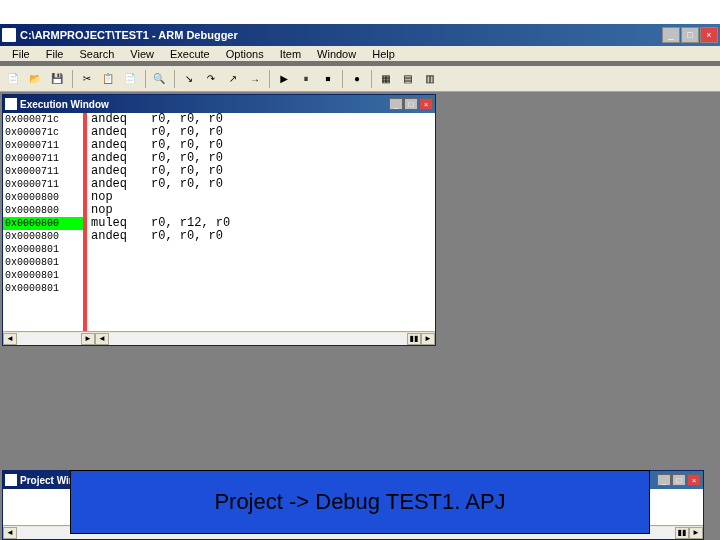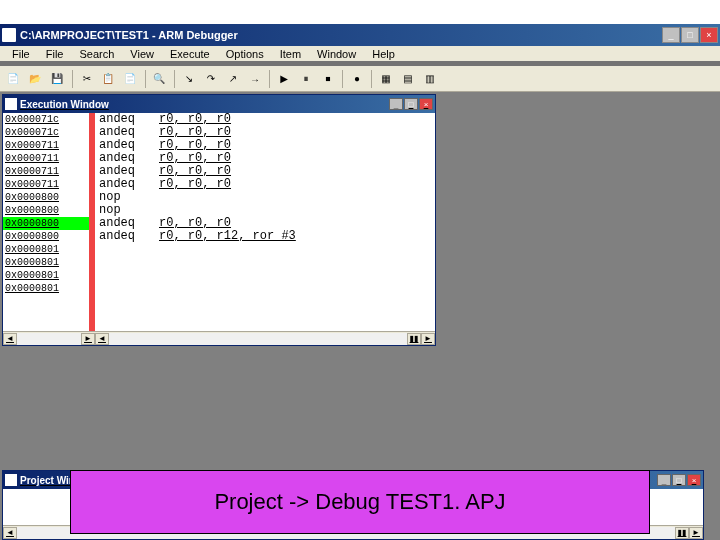--- a/index.html
+++ b/index.html
@@ -10,40 +10,40 @@
 .titlebar-text { flex: 1; font-weight: bold; font-size: 11px; }
 .titlebar-buttons { display: flex; gap: 1px; }
 .titlebar-btn { width: 18px; height: 16px; background: #c0c0c0; border: 1px solid #888; display: flex; align-items: center; justify-content: center; font-size: 9px; cursor: pointer; }
 .titlebar-btn.close { background: #e04343; color: #fff; }
 .menubar { background: #ece9d8; height: 20px; display: flex; align-items: flex-start; padding: 0 4px; font-size: 11px; border-bottom: 5px solid #737373; }
 .menu-item { padding: 2px 8px; cursor: pointer; }
 .toolbar { background: #ece9d8; height: 26px; display: flex; align-items: center; padding: 2px 4px; gap: 2px; border-bottom: 1px solid #aca899; }
 .tool-btn { width: 20px; height: 20px; background: #ece9d8; border: 1px solid transparent; display: flex; align-items: center; justify-content: center; cursor: pointer; font-size: 10px; }
 .tool-sep { width: 1px; height: 18px; background: #aca899; margin: 0 2px; }
 .mdi-area { flex: 1; background: #808080; position: relative; overflow: hidden; }
-.child-window { position: absolute; background: #84cc16; border: 1px solid #0a246a; display: flex; flex-direction: column; text-decoration: underline; }
+.child-window { position: absolute; background: #84cc16; border: 1px solid #0a246a; display: flex; flex-direction: column; }
 .child-titlebar { background: linear-gradient(to right, #0a246a, #3a6ea5); height: 18px; display: flex; align-items: center; padding: 0 2px; color: #fff; font-size: 10px; }
 .child-titlebar .ct-icon { width: 12px; height: 12px; background: #fff; margin-right: 3px; }
 .child-titlebar .ct-text { flex: 1; font-weight: bold; }
 .child-titlebar .ct-btns { display: flex; gap: 1px; }
 .child-titlebar .ct-btn { width: 14px; height: 12px; background: #c0c0c0; border: 1px solid #666; font-size: 8px; display: flex; align-items: center; justify-content: center; cursor: pointer; }
 .child-titlebar .ct-btn.close { background: #e04343; color: #fff; }
 .exec-body { flex: 1; display: flex; background: #fff; overflow: hidden; }
-.exec-left { width: 92px; border-right: 6px solid #ef4444; overflow-y: auto; overflow-x: hidden; }
+.exec-left { width: 84px; border-right: 4px solid #ef4444; overflow-y: auto; overflow-x: hidden; }
 .exec-right { flex: 1; overflow: auto; }
 .addr-row { font-family: 'Courier New', monospace; font-size: 10px; padding: 0 2px; white-space: nowrap; height: 13px; line-height: 13px; }
 .addr-row.hl { background: #00ff00; }
 .disasm-row { font-family: 'Courier New', monospace; font-size: 12px; padding: 0 4px; white-space: nowrap; height: 13px; line-height: 13px; }
 .disasm-op { display: inline-block; width: 60px; }
 .scrollbar-h { height: 14px; background: #ece9d8; border-top: 1px solid #aca899; display: flex; align-items: center; }
 .sb-btn { width: 14px; height: 12px; background: #ece9d8; border: 1px solid #aca899; font-size: 8px; display: flex; align-items: center; justify-content: center; cursor: pointer; }
 .sb-track { flex: 1; height: 12px; background: #f0f0f0; }
 .console-body { flex: 1; background: #fff; }
 .statusbar { height: 18px; background: #ece9d8; border-top: 1px solid #aca899; display: flex; align-items: center; padding: 0 4px; font-size: 10px; }
-.annotation { position: absolute; left: 70px; top: 470px; width: 580px; height: 64px; background: #d946ef; border: 1px solid #000; display: flex; flex-direction: row; align-items: center; justify-content: center; font-size: 22px; font-family: Arial, sans-serif; }
+.annotation { position: absolute; left: 70px; top: 470px; width: 580px; height: 64px; background: #1d4ed8; border: 1px solid #000; display: flex; flex-direction: row; align-items: center; justify-content: center; font-size: 22px; font-family: Arial, sans-serif; }
 </style>
 </head>
 <body>
 
 <div class="main-window">
   <div class="titlebar">
     <div class="titlebar-icon"></div>
     <div class="titlebar-text">C:\ARMPROJECT\TEST1 - ARM Debugger</div>
     <div class="titlebar-buttons">
       <div class="titlebar-btn">_</div>
@@ -121,22 +121,22 @@
           </div>
         <div class="exec-right" id="disasm-col">
             <div class="disasm-row"><span class="disasm-op">andeq</span><span>r0, r0, r0</span></div>
             <div class="disasm-row"><span class="disasm-op">andeq</span><span>r0, r0, r0</span></div>
             <div class="disasm-row"><span class="disasm-op">andeq</span><span>r0, r0, r0</span></div>
             <div class="disasm-row"><span class="disasm-op">andeq</span><span>r0, r0, r0</span></div>
             <div class="disasm-row"><span class="disasm-op">andeq</span><span>r0, r0, r0</span></div>
             <div class="disasm-row"><span class="disasm-op">andeq</span><span>r0, r0, r0</span></div>
             <div class="disasm-row"><span class="disasm-op">nop</span><span></span></div>
             <div class="disasm-row"><span class="disasm-op">nop</span><span></span></div>
+            <div class="disasm-row"><span class="disasm-op">muleq</span><span>r0, r12, r0</span></div>
             <div class="disasm-row"><span class="disasm-op">andeq</span><span>r0, r0, r0</span></div>
-            <div class="disasm-row"><span class="disasm-op">andeq</span><span>r0, r0, r12, ror #3</span></div>
           </div>
       </div>
       <div style="display:flex;">
         <div class="scrollbar-h" style="width:92px;">
           <div class="sb-btn">◄</div>
           <div class="sb-track"></div>
           <div class="sb-btn">►</div>
         </div>
         <div class="scrollbar-h" style="flex:1;">
           <div class="sb-btn">◄</div>

